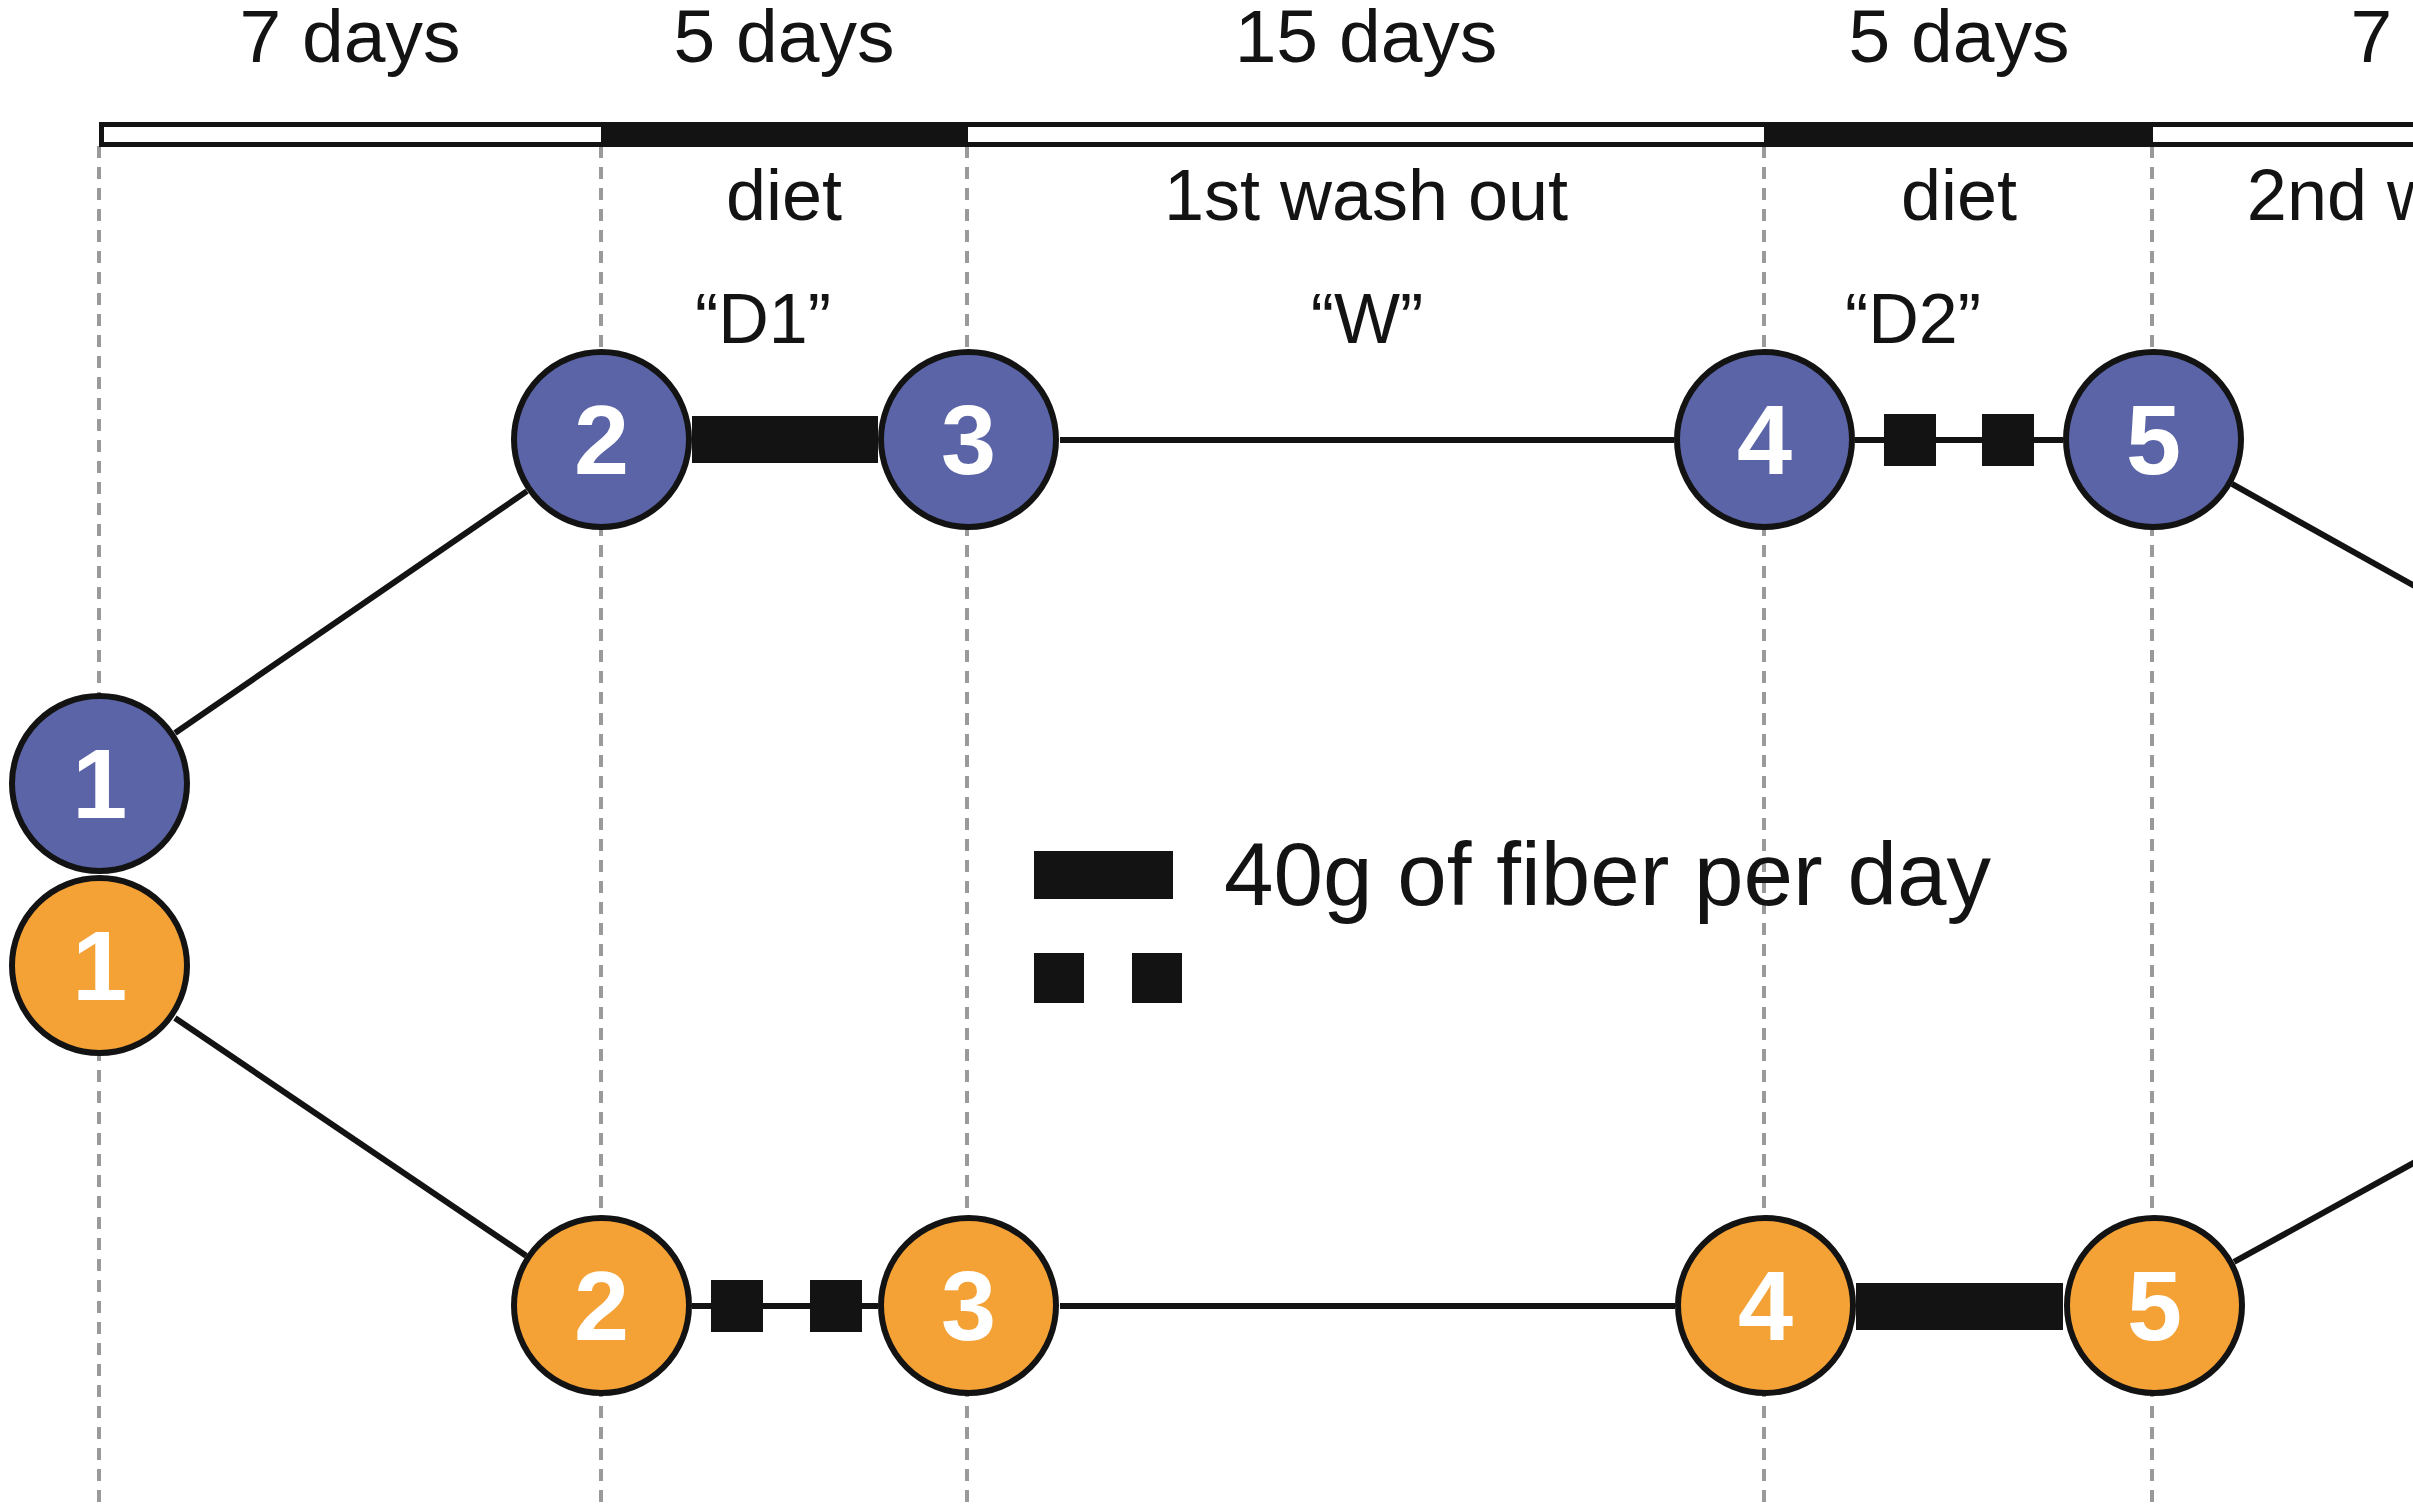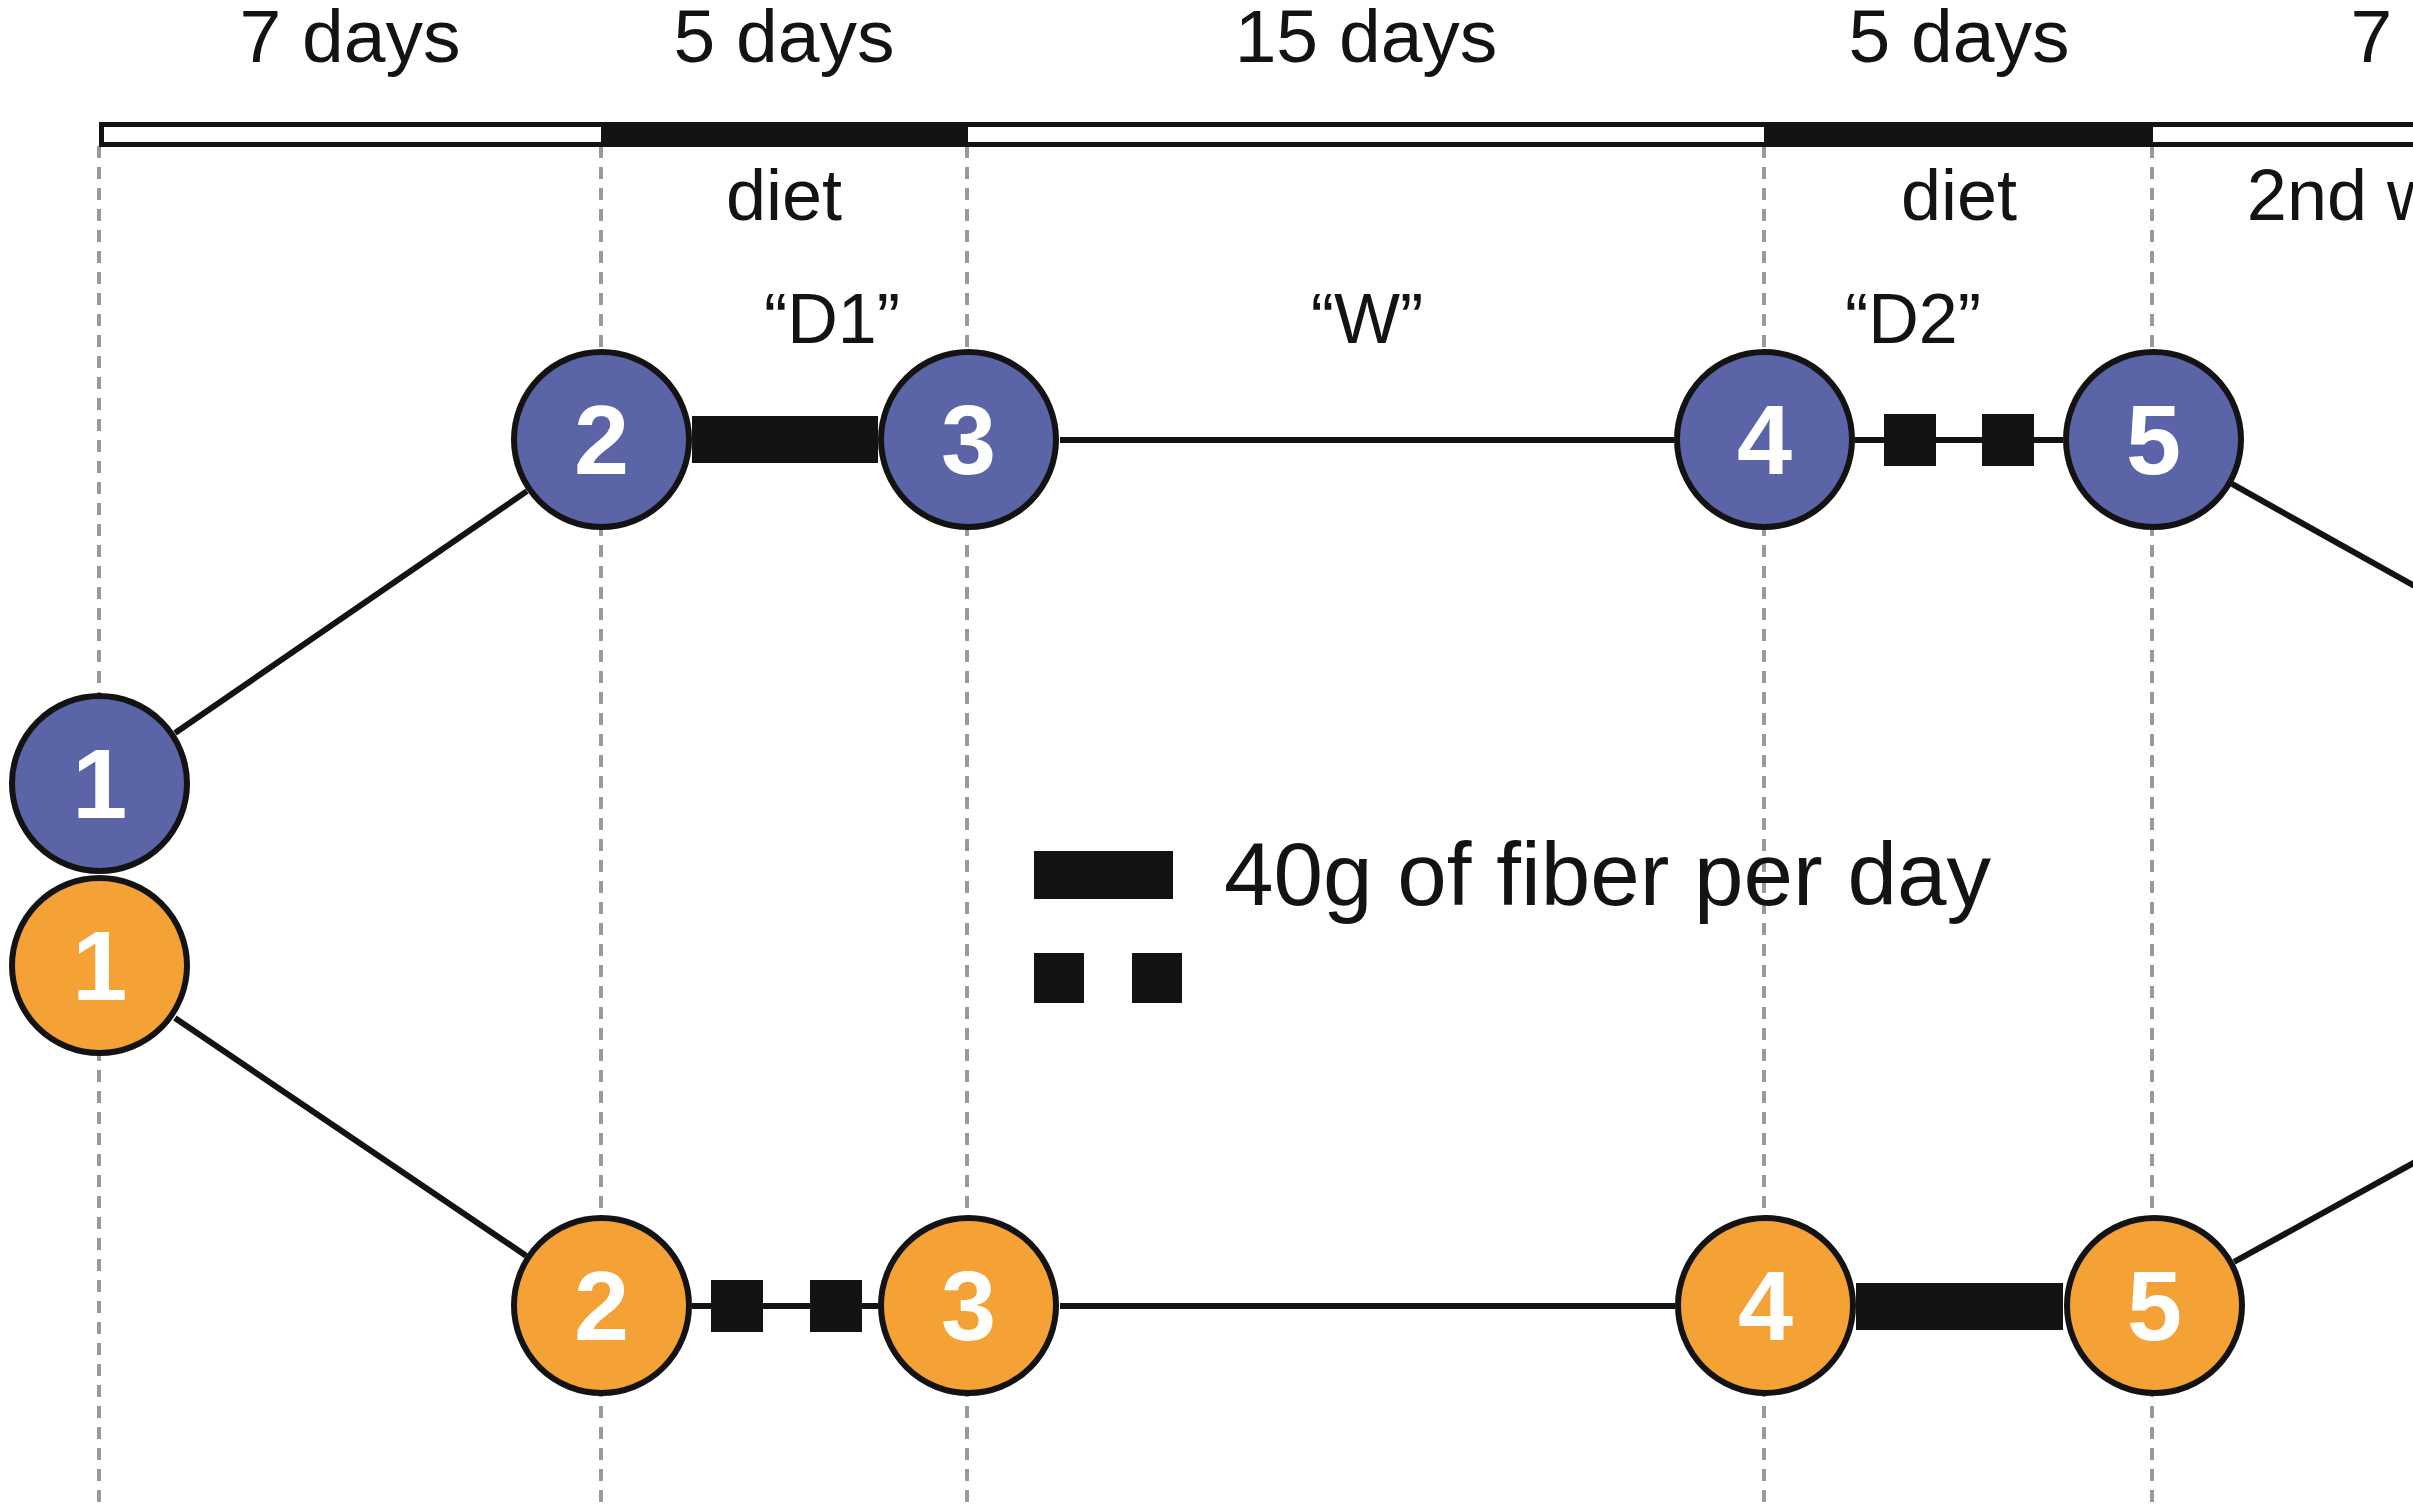--- a/index.html
+++ b/index.html
@@ -84,24 +84,25 @@
   <div class="diet-fill" style="left:601px;width:367px"></div>
   <div class="diet-fill" style="left:1764px;width:389px"></div>
 
   <div class="duration" style="left:350px">7 days</div>
   <div class="duration" style="left:784px">5 days</div>
   <div class="duration" style="left:1366px">15 days</div>
   <div class="duration" style="left:1959px">5 days</div>
   <div class="duration" style="left:2461px">7 days</div>
 
   <div class="phase" style="left:784px">diet</div>
+  <div class="phase" style="left:1366px">1st wash out</div>
   <div class="phase" style="left:1959px">diet</div>
   <div class="phase" style="left:2461px">2nd wash out</div>
 
-  <div class="code" style="left:832px">“D1”</div>
+  <div class="code" style="left:763px">“D1”</div>
   <div class="code" style="left:1367px">“W”</div>
   <div class="code" style="left:1913px">“D2”</div>
 
   <div class="diag" style="left:175px;top:730px;width:427px;transform:rotate(-34.5deg)"></div>
   <div class="diag" style="left:175px;top:1015px;width:424px;transform:rotate(34.1deg)"></div>
   <div class="diag" style="left:2232px;top:481px;width:524px;transform:rotate(29.2deg)"></div>
   <div class="diag" style="left:2234px;top:1259px;width:520px;transform:rotate(-28.9deg)"></div>
 
   <div class="thickbar" style="left:692px;top:416px;width:186px"></div>
   <div class="hline" style="left:1060px;top:437px;width:614px"></div>

